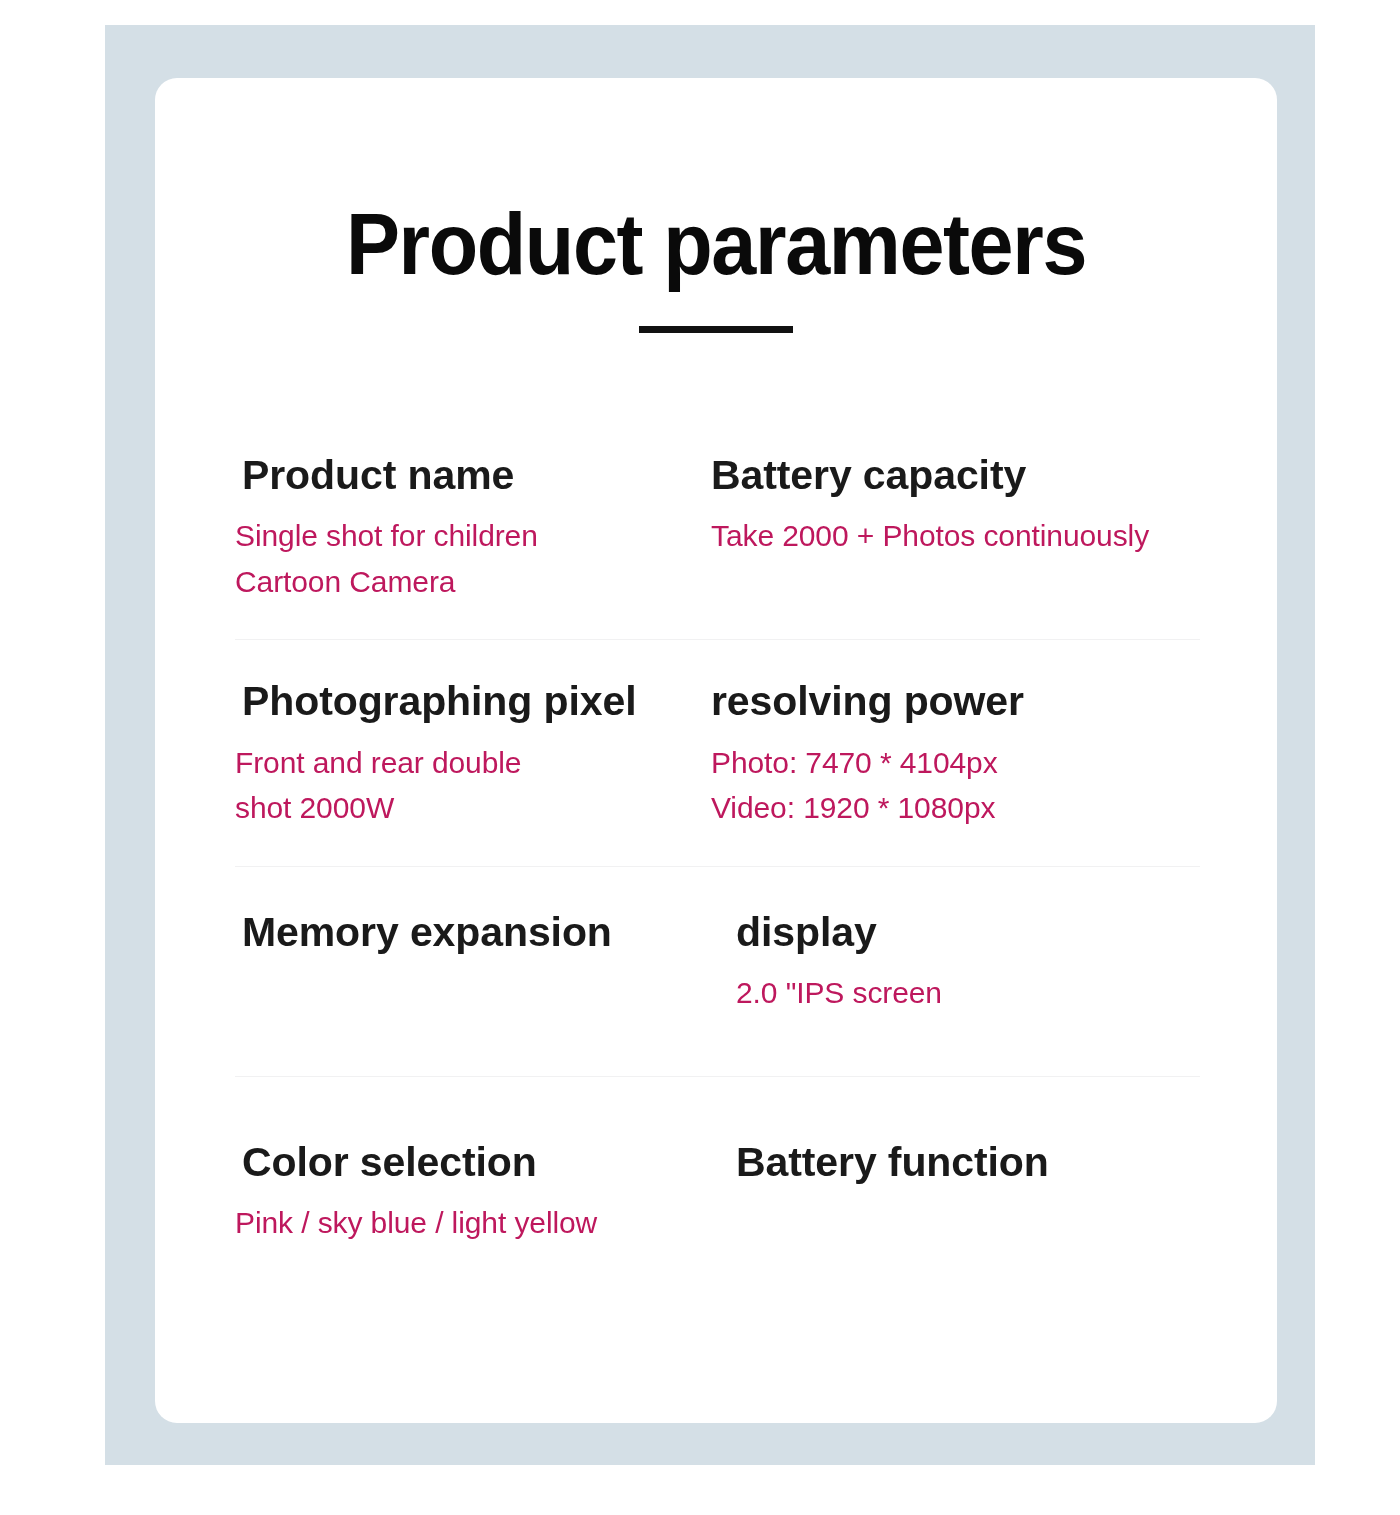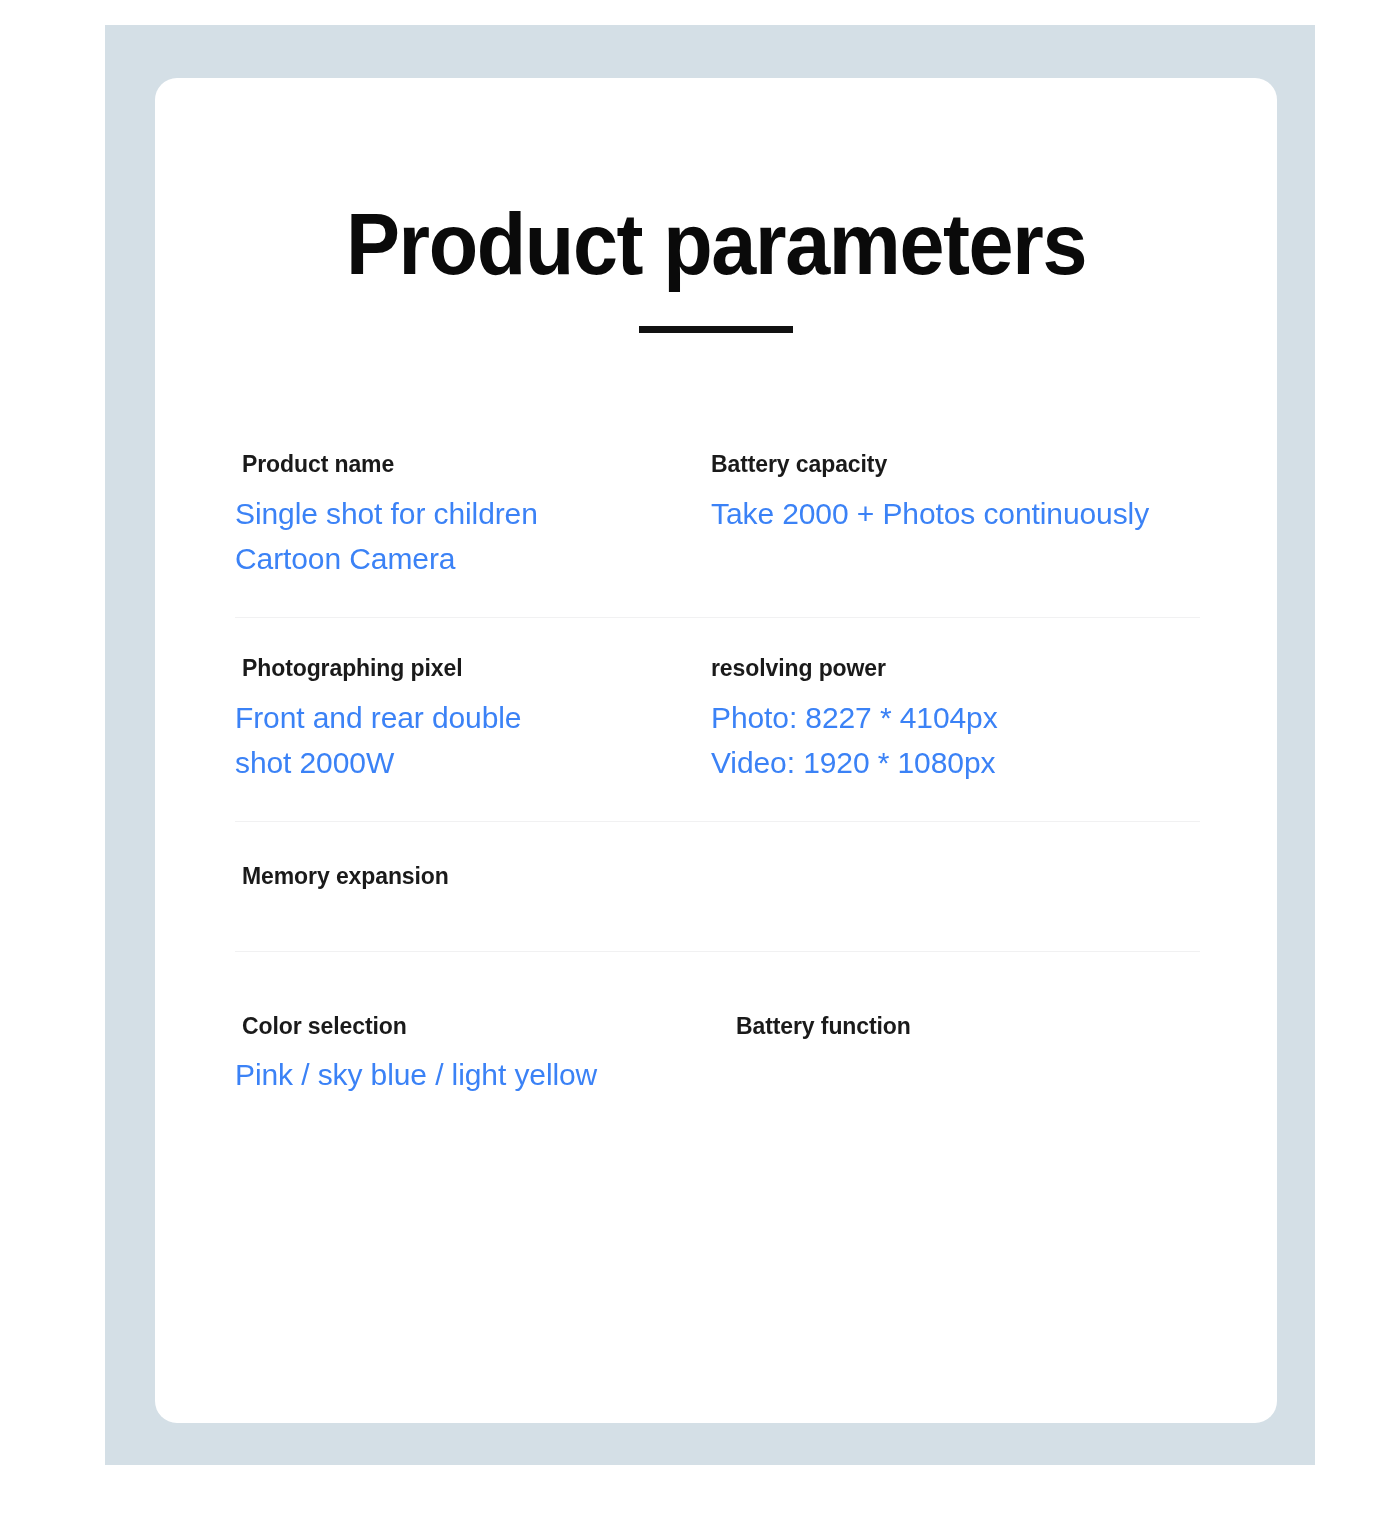--- a/index.html
+++ b/index.html
@@ -80,32 +80,32 @@
   }
 
   .spec-cell {
     flex: 0 0 auto;
   }
 
   .spec-cell.left  { width: 476px; }
   .spec-cell.right { width: 489px; }
 
   .spec-label {
-    font-size: 23px;
+    font-size: 41px;
     font-weight: 600;
     color: #1a1a1a;
     letter-spacing: -0.1px;
     line-height: 1.25;
     white-space: nowrap;
   }
 
   .spec-value {
     font-size: 30px;
     font-weight: 400;
-    color: #3b82f6;
+    color: #be185d;
     line-height: 1.52;
     letter-spacing: -0.1px;
     margin-top: 12px;
     white-space: nowrap;
   }
 
   .spec-value .vline { display: block; }
 
   
   .indent-7  { padding-left: 7px; }
@@ -164,34 +164,40 @@
         <div class="spec-cell left">
           <div class="spec-label indent-7">Photographing pixel</div>
           <div class="spec-value">
             <span class="vline">Front and rear double</span>
             <span class="vline">shot 2000W</span>
           </div>
         </div>
         <div class="spec-cell right">
           <div class="spec-label">resolving power</div>
           <div class="spec-value">
-            <span class="vline">Photo: 8227 * 4104px</span>
+            <span class="vline">Photo: 7470 * 4104px</span>
             <span class="vline">Video: 1920 * 1080px</span>
           </div>
         </div>
       </div>
 
       <div class="row-gap-a"></div>
       <div class="divider"></div>
       <div class="row-gap-c"></div>
 
       <div class="spec-row">
         <div class="spec-cell left">
           <div class="spec-label indent-7">Memory expansion</div>
         </div>
+        <div class="spec-cell right indent-25">
+          <div class="spec-label">display</div>
+          <div class="spec-value">
+            <span class="vline">2.0 "IPS screen</span>
+          </div>
+        </div>
       </div>
 
       <div class="row-gap-wide"></div>
       <div class="divider"></div>
       <div class="row-gap-wide"></div>
 
       <div class="spec-row">
         <div class="spec-cell left">
           <div class="spec-label indent-7">Color selection</div>
           <div class="spec-value">

